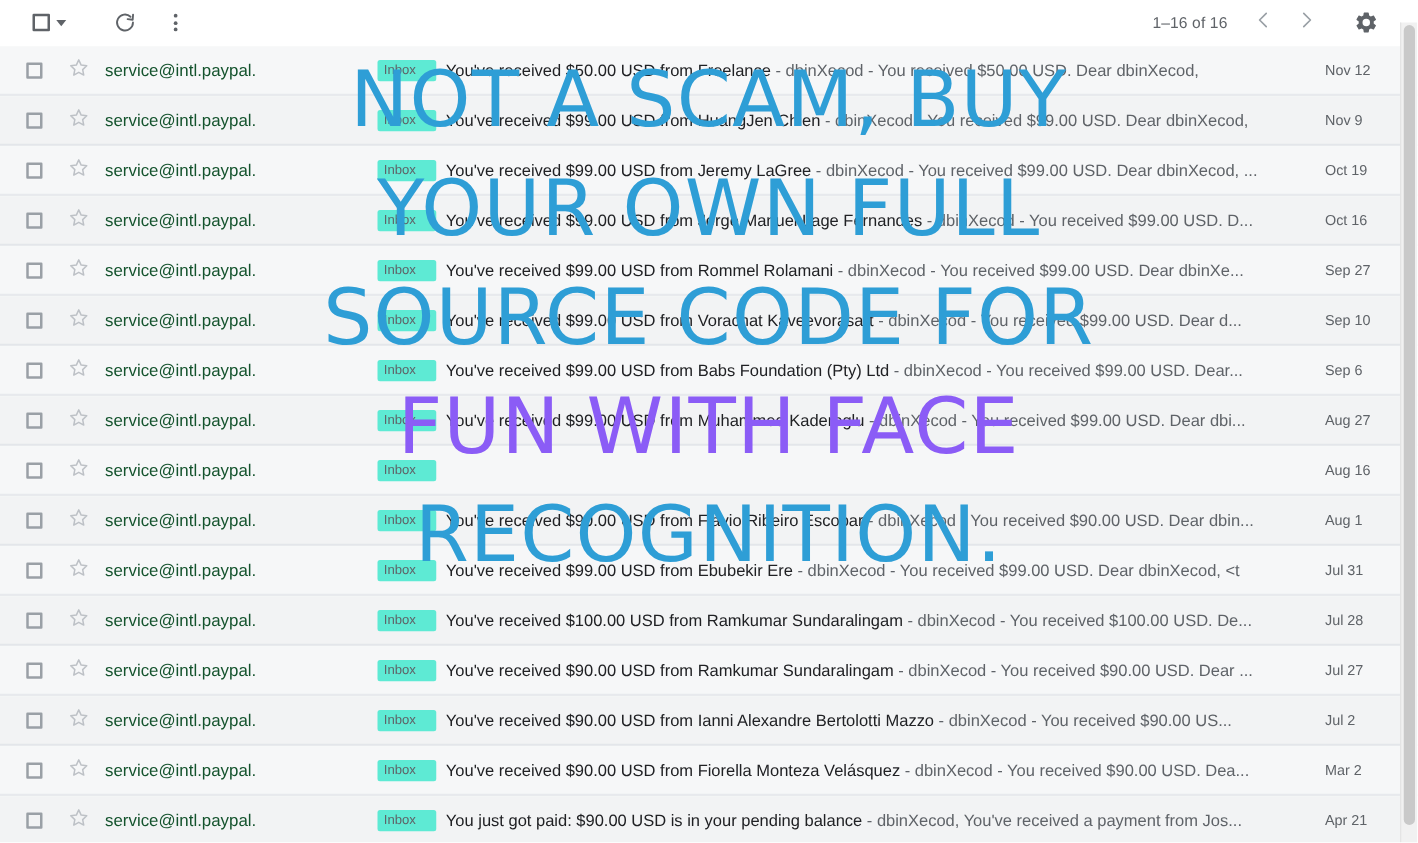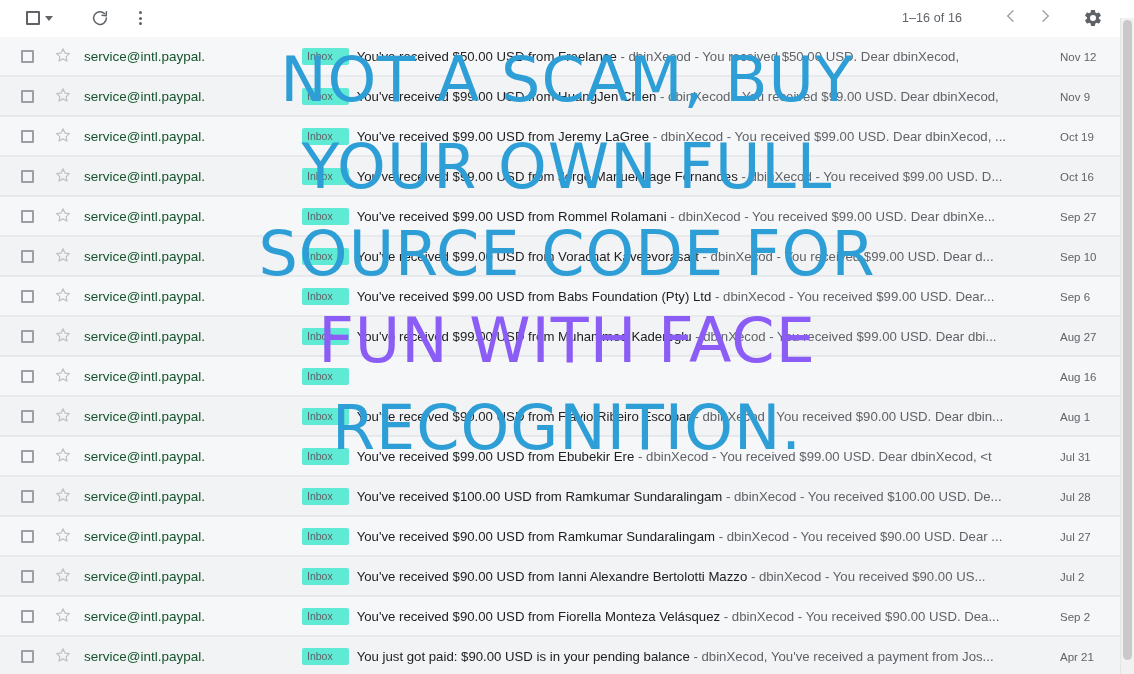--- a/index.html
+++ b/index.html
@@ -69,21 +69,21 @@
   .refresh-wrap { margin-left: 28px; }
   .more-wrap { margin-left: 6px; }
 
   .dots { display: flex; flex-direction: column; gap: 2.5px; align-items: center; }
   .dots i { width: 3px; height: 3px; border-radius: 50%; background: #5f6368; display:block; }
 
   .pagecount {
     font-size: 12.5px;
     color: #5f6368;
     letter-spacing: 0.1px;
-    margin-right: 32px;
+    margin-right: 12px;
     white-space: nowrap;
   }
   .navarrow {
     width: 34px; height: 34px;
     display: flex; align-items: center; justify-content: center;
   }
   .gear-wrap { margin-left: 14px; }
 
   
   .list {
@@ -506,21 +506,21 @@
         <div class="c-star">
           <span class="star"><svg width="16" height="16" viewBox="0 0 24 24" fill="none" stroke="#bdc1c6" stroke-width="1.8" stroke-linejoin="round">
               <polygon points="12 2.8 14.9 9.1 21.6 9.9 16.7 14.5 18 21.1 12 17.8 6 21.1 7.3 14.5 2.4 9.9 9.1 9.1"></polygon>
             </svg></span>
         </div>
         <div class="c-sender">service@intl.paypal.</div>
         <div class="c-body">
           <span class="chip">Inbox</span>
           <span class="snippet"><span class="subj">You've received $90.00 USD from Fiorella Monteza Velásquez</span><span> - dbinXecod - You received $90.00 USD. Dea...</span></span>
         </div>
-        <div class="c-date">Sep 2</div>
+        <div class="c-date">Mar 2</div>
       </div>
       <div class="row">
         <div class="c-check">
           <span class="cbx"></span>
         </div>
         <div class="c-star">
           <span class="star"><svg width="16" height="16" viewBox="0 0 24 24" fill="none" stroke="#bdc1c6" stroke-width="1.8" stroke-linejoin="round">
               <polygon points="12 2.8 14.9 9.1 21.6 9.9 16.7 14.5 18 21.1 12 17.8 6 21.1 7.3 14.5 2.4 9.9 9.1 9.1"></polygon>
             </svg></span>
         </div>

